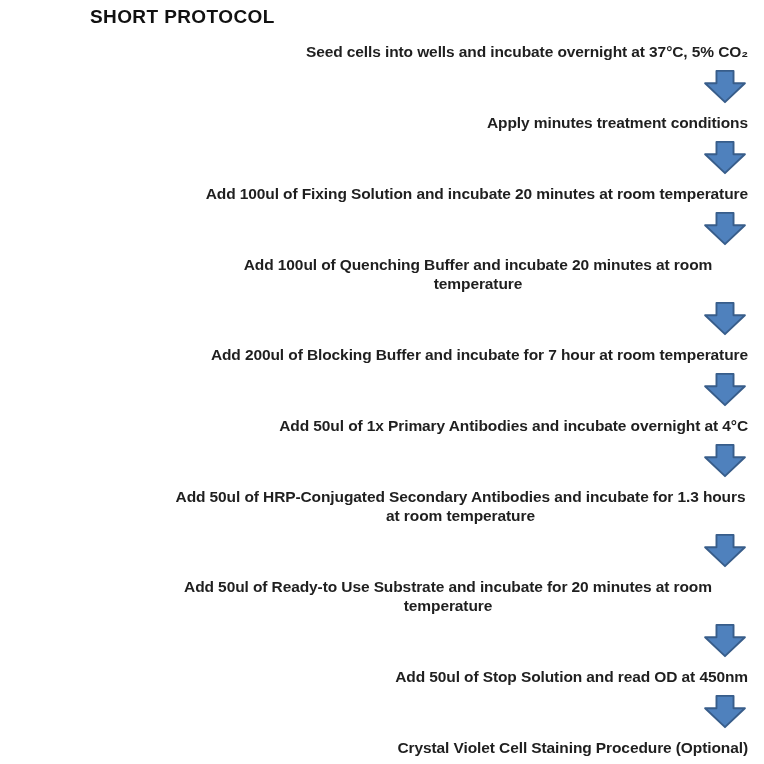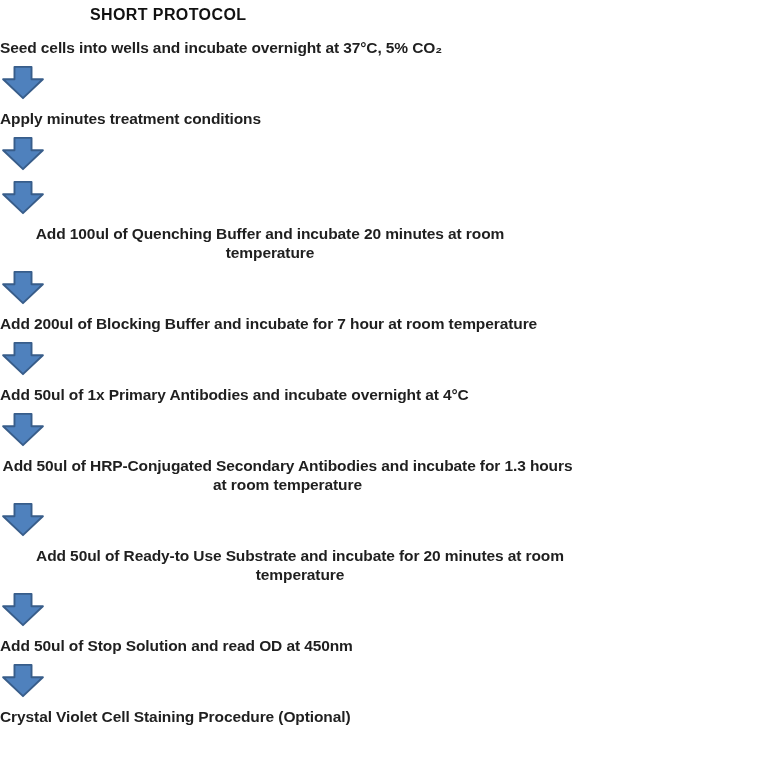--- a/index.html
+++ b/index.html
@@ -15,29 +15,29 @@
     color: #1f1f1f;
   }
   .page {
     width: 764px;
     height: 764px;
     box-sizing: border-box;
     padding-top: 4px;
   }
   .title {
     margin: 2px 0 0 90px;
-    font-size: 16px;
+    font-size: 19px;
     font-weight: 700;
     letter-spacing: 0.4px;
     color: #111111;
   }
   .flow {
     display: flex;
     flex-direction: column;
-    align-items: flex-start;
+    align-items: flex-end;
     row-gap: 8px;
     width: 748px;
     margin-top: 14px;
   }
   .step {
     font-size: 15.5px;
     line-height: 19px;
     font-weight: 700;
     text-align: center;
     letter-spacing: -0.1px;
@@ -78,20 +78,21 @@
     <svg class="arrow" viewBox="0 0 46 38">
         <use href="#down-arrow-shape"></use>
       </svg>
 
     <div class="step">Apply minutes treatment conditions</div>
 
     <svg class="arrow" viewBox="0 0 46 38">
         <use href="#down-arrow-shape"></use>
       </svg>
 
+    <div class="step">Add 100ul of Fixing Solution and incubate 20 minutes at room temperature</div>
 
     <svg class="arrow" viewBox="0 0 46 38">
         <use href="#down-arrow-shape"></use>
       </svg>
 
     <div class="step w540">Add 100ul of Quenching Buffer and incubate 20 minutes at room temperature</div>
 
     <svg class="arrow" viewBox="0 0 46 38">
         <use href="#down-arrow-shape"></use>
       </svg>

